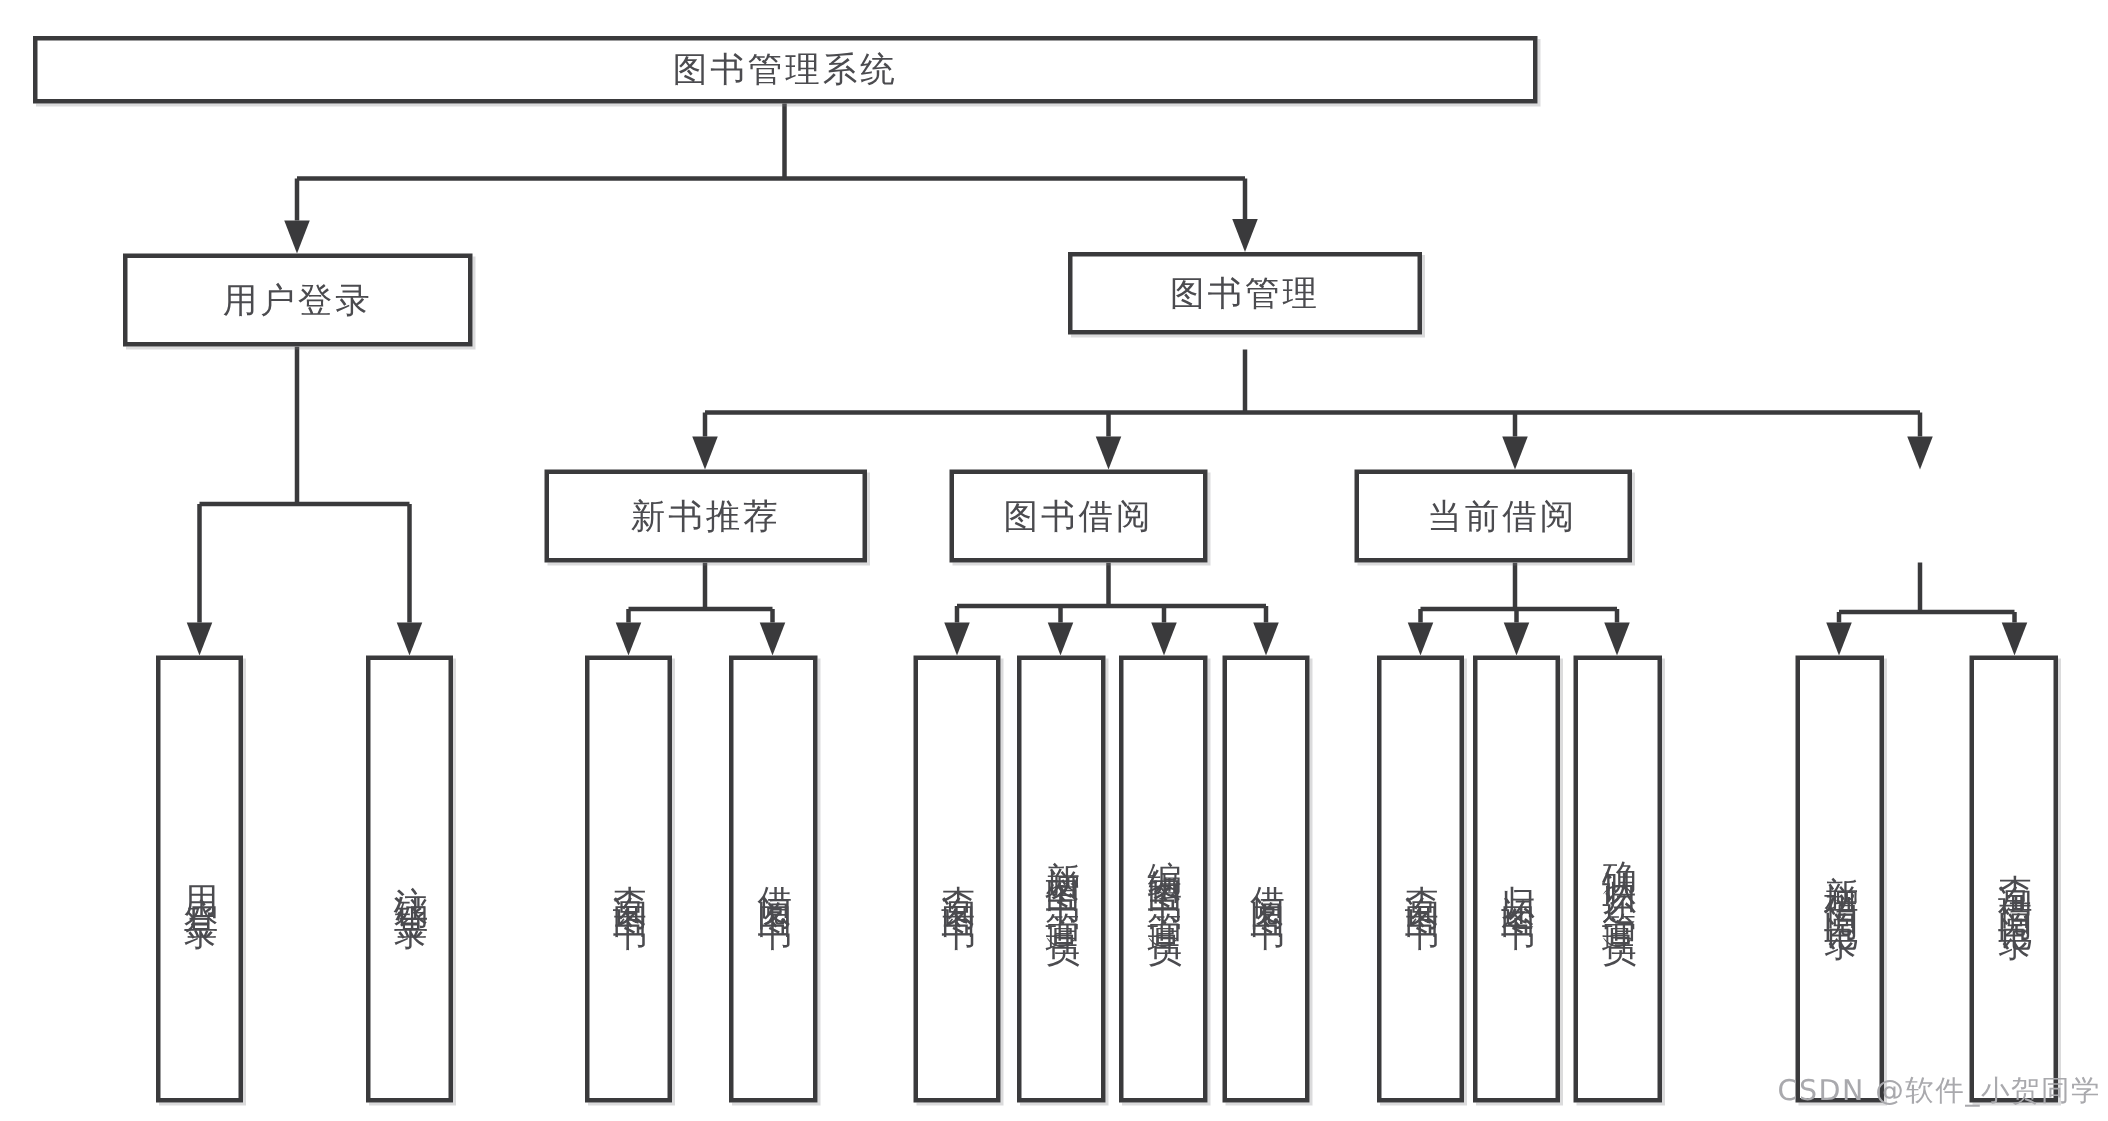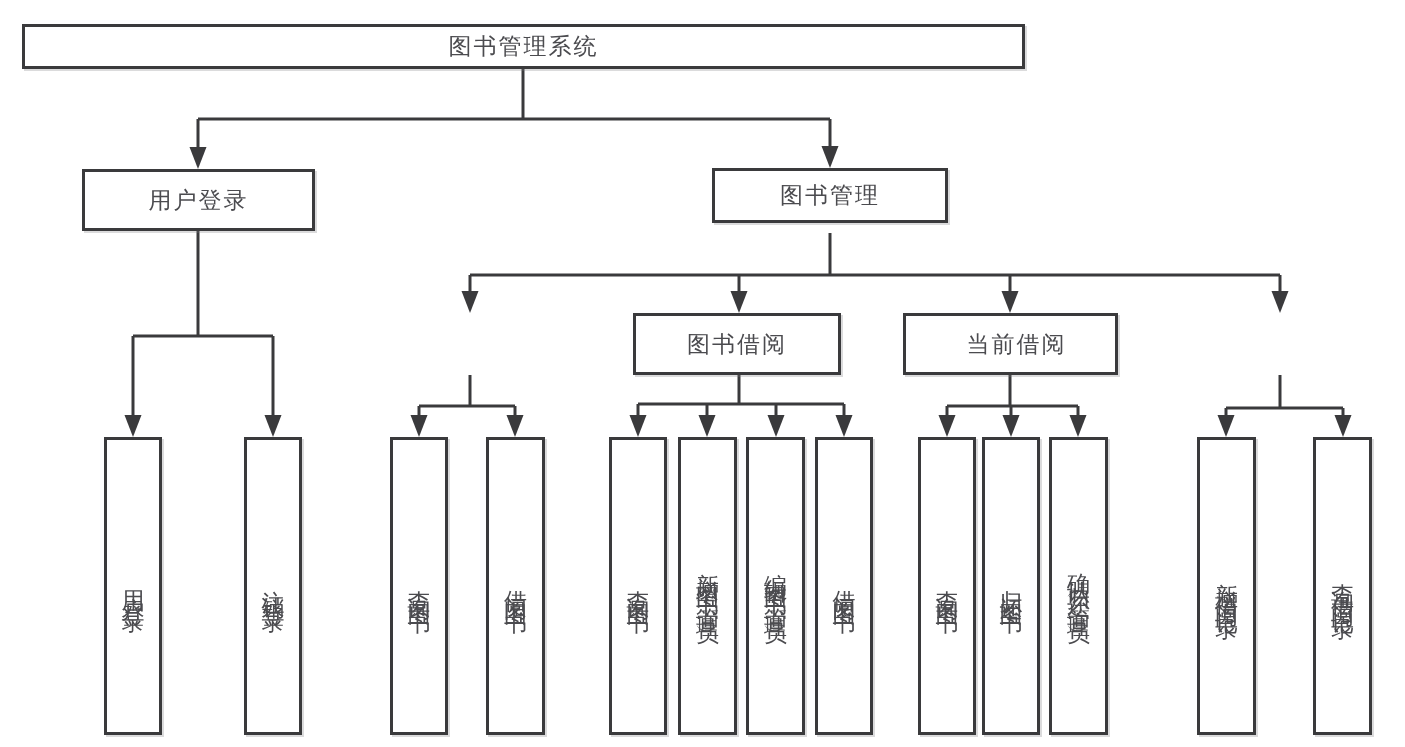--- a/index.html
+++ b/index.html
@@ -128,34 +128,36 @@
       <path d="M1343 408 V415"></path>
       <polygon points="1343,437 1334.5,415 1351.5,415"></polygon>
     </g>
   </svg>
 
   <div class="node h-node" style="left:22px; top:24px; width:1003px; height:45px;">图书管理系统</div>
 
   <div class="node h-node" style="left:82px; top:169px; width:233px; height:62px;">用户登录</div>
   <div class="node h-node" style="left:712px; top:168px; width:236px; height:55px;">图书管理</div>
 
-  <div class="node h-node" style="left:633px; top:313px; width:208px; height:62px;">图书借阅</div>
-  <div class="node h-node" style="left:903px; top:313px; width:215px; height:62px;padding-left:12px;">当前借阅</div>
+  <div class="node h-node" style="left:363px; top:313px; width:215px; height:62px;">新书推荐</div>
+  <div class="node h-node" style="left:633px; top:313px; width:172px; height:62px;">图书借阅</div>
+  <div class="node h-node" style="left:903px; top:313px; width:185px; height:62px;padding-left:12px;">当前借阅</div>
 
   <div class="node leaf" style="left:104px; top:437px; width:58px; height:298px;">用户登录</div>
   <div class="node leaf" style="left:244px; top:437px; width:58px; height:298px;">注销登录</div>
 
   <div class="node leaf" style="left:390px; top:437px; width:58px; height:298px;">查询图书</div>
   <div class="node leaf" style="left:486px; top:437px; width:59px; height:298px;">借阅图书</div>
 
   <div class="node leaf" style="left:609px; top:437px; width:58px; height:298px;">查询图书</div>
   <div class="node leaf" style="left:678px; top:437px; width:59px; height:298px;">新增图书（管理员）</div>
   <div class="node leaf" style="left:746px; top:437px; width:59px; height:298px;">编辑图书（管理员）</div>
   <div class="node leaf" style="left:815px; top:437px; width:58px; height:298px;">借阅图书</div>
 
   <div class="node leaf" style="left:918px; top:437px; width:58px; height:298px;">查询图书</div>
   <div class="node leaf" style="left:982px; top:437px; width:58px; height:298px;">归还图书</div>
   <div class="node leaf" style="left:1049px; top:437px; width:59px; height:298px;">确认归还（管理员）</div>
 
   <div class="node leaf" style="left:1197px; top:437px; width:59px; height:298px;">新增借阅记录</div>
   <div class="node leaf" style="left:1313px; top:437px; width:59px; height:298px;">查询借阅记录</div>
 
+  <div class="watermark">CSDN @软件_小贺同学</div>
 </div>
 
 </body></html>

